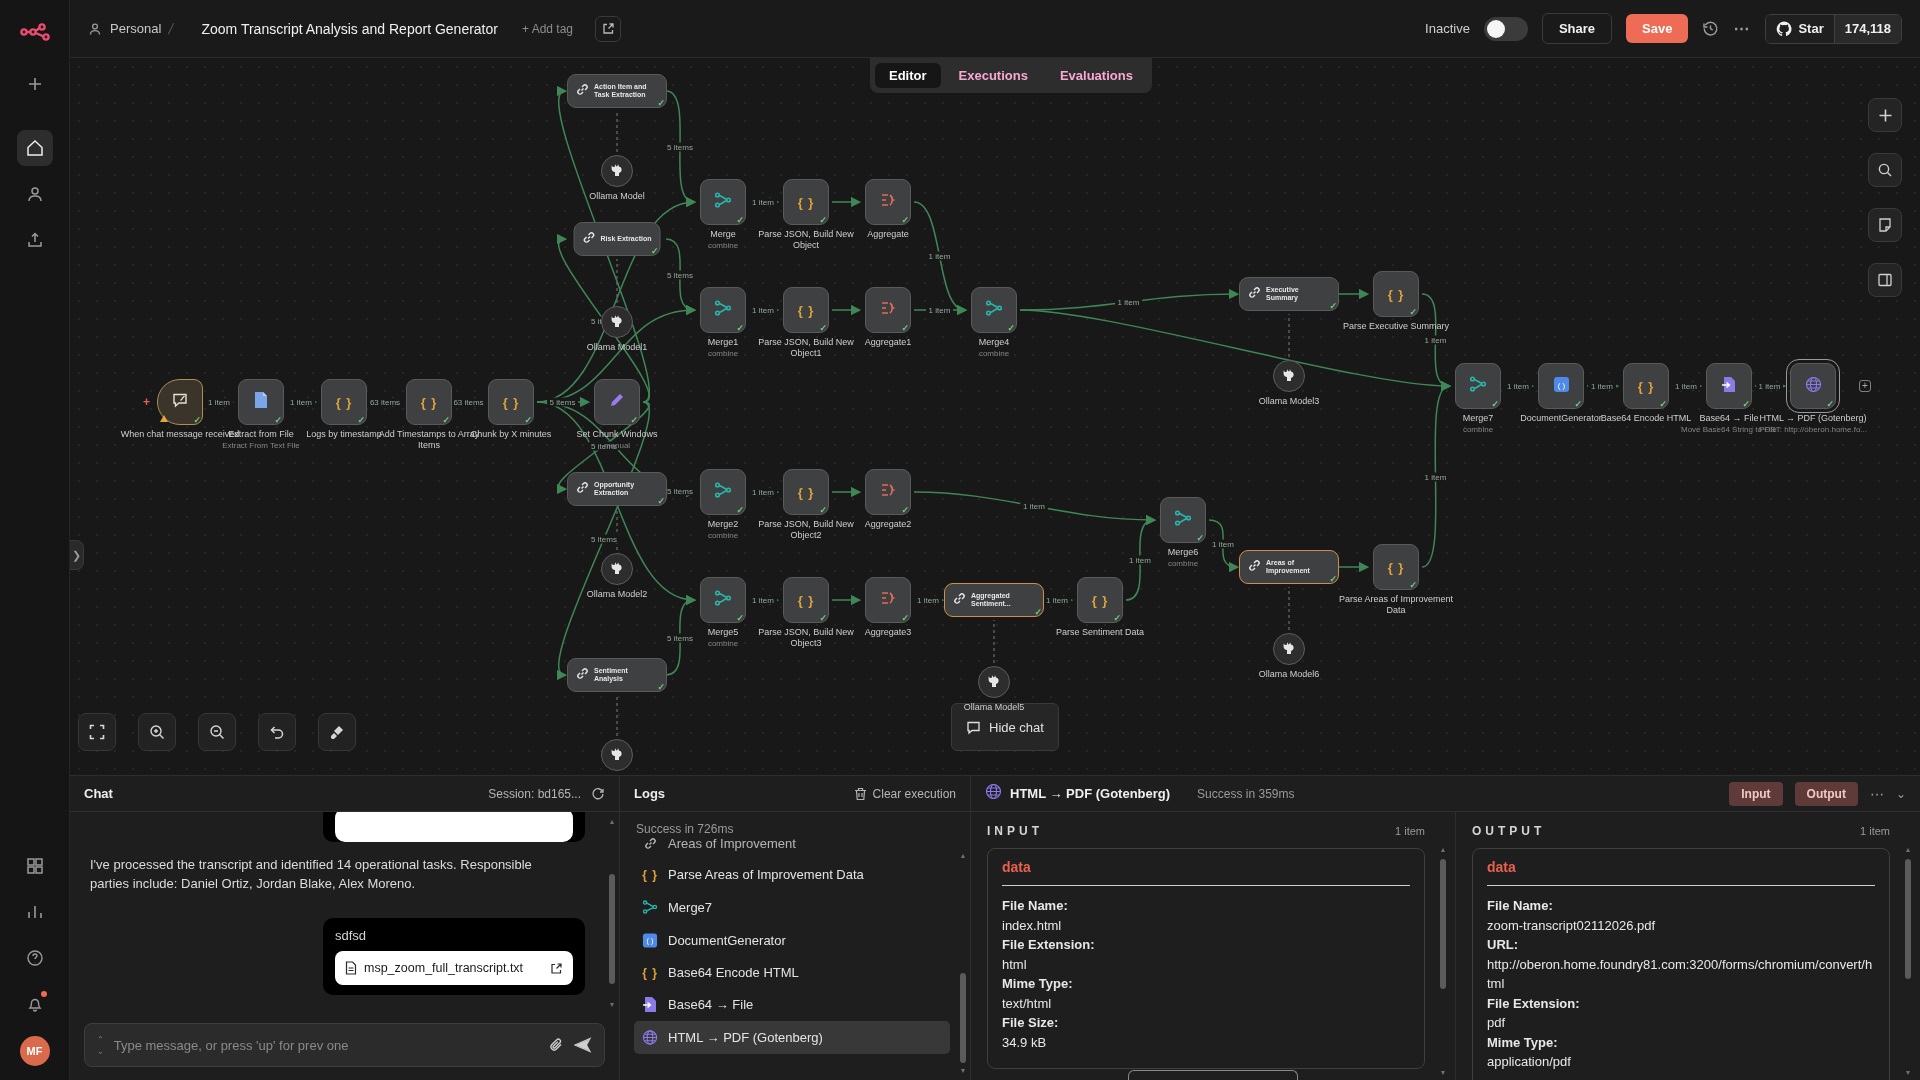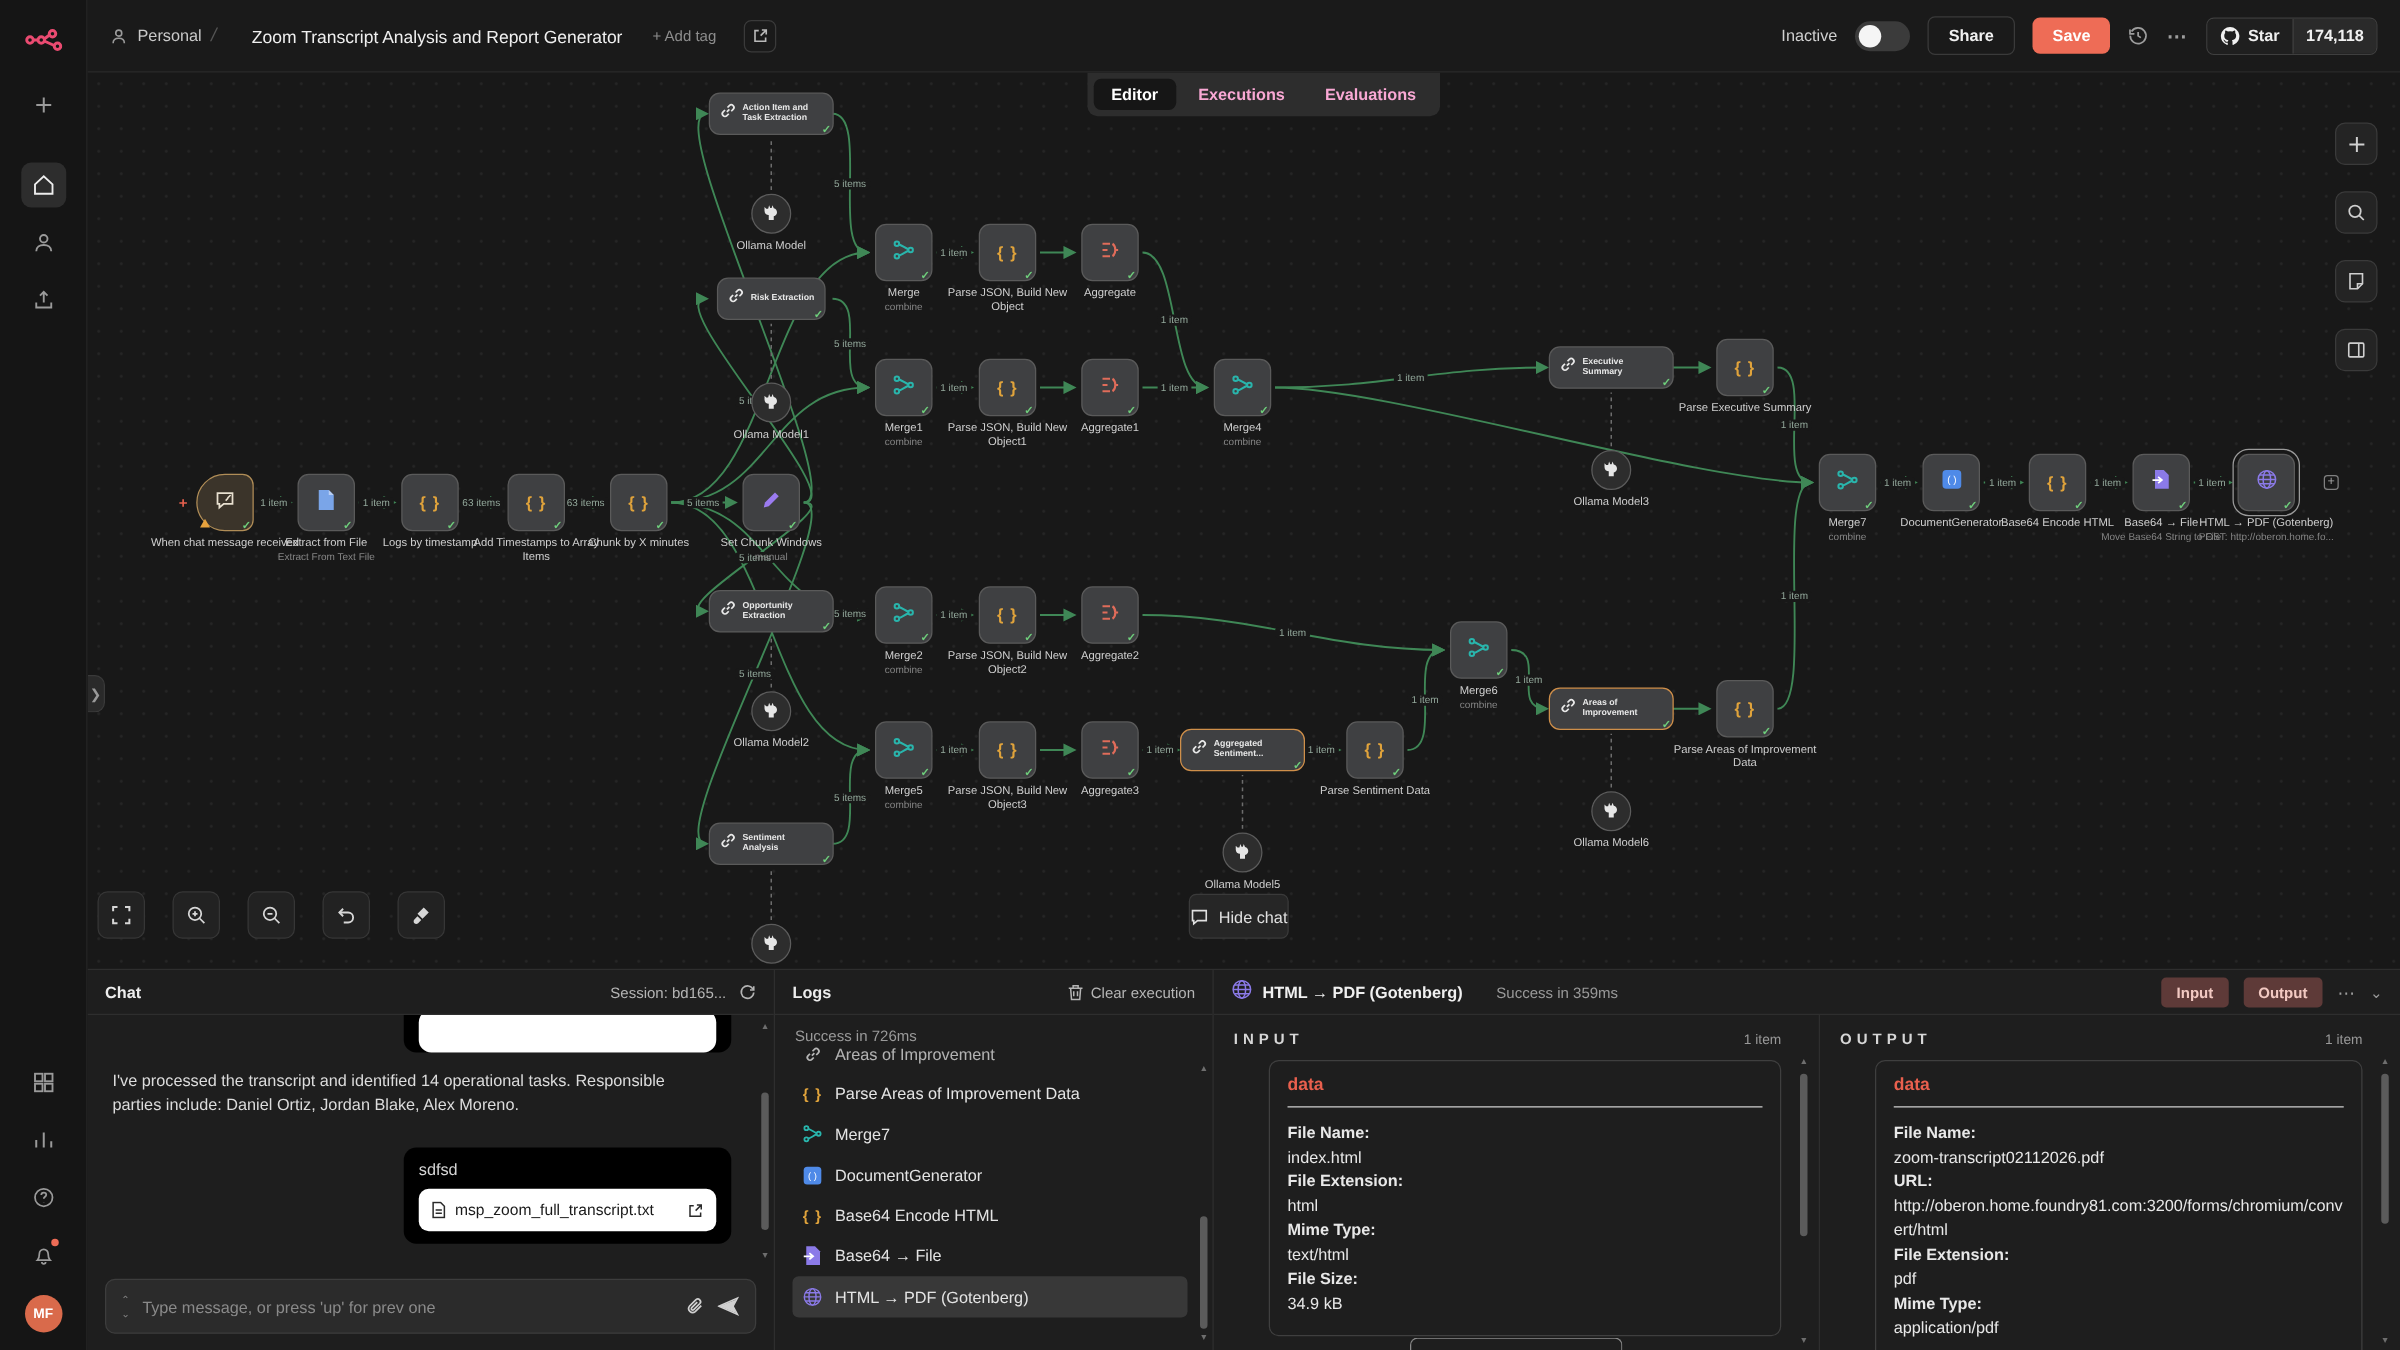--- a/index.html
+++ b/index.html
@@ -48,21 +48,21 @@
   .node.sel { outline:1px solid #9a9a9a; outline-offset:3px; }
   .node .cap { position:absolute; top:100%; left:50%; transform:translateX(-50%); margin-top:5px; width:120px; text-align:center; font-size:9px; color:#cfcfcf; line-height:1.25; pointer-events:none; }
   .node .cap .sub { display:block; font-size:8px; color:#858585; margin-top:1px; }
   .node .check { position:absolute; right:1px; bottom:-1px; color:#6fcf7c; font-size:9px; font-weight:bold; }
   .node .warn { position:absolute; left:2px; bottom:2px; width:0; height:0; border-left:4px solid transparent; border-right:4px solid transparent; border-bottom:7px solid #e8a33d; }
   .node .trig-plus { position:absolute; left:-15px; top:50%; transform:translateY(-50%); color:#e5604e; font-size:12px; font-weight:bold; }
   .edge-lbl { position:absolute; transform:translate(-50%,-50%); font-size:8px; color:#93a89b; background:#181818; padding:0 3px; border-radius:3px; z-index:4; pointer-events:none; white-space:nowrap; }
 
   #canvas-tools { position:absolute; left:8px; bottom:24px; display:flex; gap:22px; }
   .ct-btn { width:38px; height:38px; background:#222; border:1px solid #363636; border-radius:8px; color:#d6d6d6; display:flex; align-items:center; justify-content:center; font-size:16px; cursor:pointer; }
-  #hide-chat { position:absolute; left:881px; bottom:24px; height:36px; background:#262626; border:1px solid #3a3a3a; border-radius:6px; color:#e0e0e0; font-size:13px; display:flex; align-items:center; gap:8px; padding:0 0; cursor:pointer; }
+  #hide-chat { position:absolute; left:881px; bottom:24px; height:48px; background:#262626; border:1px solid #3a3a3a; border-radius:6px; color:#e0e0e0; font-size:13px; display:flex; align-items:center; gap:8px; padding:0 14px; cursor:pointer; }
   #side-actions { position:absolute; right:18px; top:40px; display:flex; flex-direction:column; gap:21px; }
   .sa-btn { width:34px; height:34px; background:#242424; border:1px solid #3a3a3a; border-radius:8px; color:#cfcfcf; display:flex; align-items:center; justify-content:center; font-size:16px; cursor:pointer; }
   #collapse-handle { position:absolute; left:0; top:482px; width:14px; height:30px; background:#2a2a2a; border:1px solid #3a3a3a; border-left:none; border-radius:0 8px 8px 0; color:#999; font-size:11px; display:flex; align-items:center; justify-content:center; cursor:pointer; }
   #end-plus { position:absolute; left:1789px; top:322px; width:12px; height:12px; border:1px solid #808080; border-radius:3px; color:#aaa; font-size:10px; line-height:10px; text-align:center; }
 
   
   #bottom { position:absolute; left:70px; bottom:0; right:0; height:305px; background:#1e1e1e; border-top:1px solid #2e2e2e; display:flex; z-index:20; }
   .panel-hdr { height:36px; display:flex; align-items:center; padding:0 14px; border-bottom:1px solid #2e2e2e; flex:none; }
   .panel-hdr .ttl { color:#ededed; font-size:13px; font-weight:bold; }
 
@@ -100,21 +100,21 @@
   #detail-status { color:#9a9a9a; font-size:12px;margin-left:17px; }
   #detail-right { margin-left:auto; display:flex; align-items:center; gap:12px; }
   .io-btn { background:#5e3a38; color:#f2c9c2; font-size:12px; font-weight:bold; border:none; border-radius:4px; padding:5px 12px; cursor:pointer; font-family:inherit; }
   #detail-body { flex:1; display:flex; overflow:hidden; }
   .io-col { position:relative; padding:12px 30px 0 16px; }
   #input-col { width:484px; }
   #output-col { flex:1; border-left:1px solid #2e2e2e; }
   .io-hdr { display:flex; align-items:baseline; margin-bottom:10px; }
   .io-hdr .io-name { color:#d6d6d6; font-size:12px; font-weight:bold; letter-spacing:4px; }
   .io-hdr .io-count { margin-left:auto; color:#999; font-size:11px; }
-  .data-card { border:1px solid #3f3f3f; border-radius:8px; padding:10px 14px 16px;margin-left:28px; }
+  .data-card { border:1px solid #3f3f3f; border-radius:8px; padding:10px 14px 16px; }
   .data-card .dc-title { color:#e9604e; font-size:14px; font-weight:bold; }
   .data-card hr { border:none; border-top:1px solid #cfcfcf; margin:10px 0 10px; }
   .kv { color:#e8e8e8; font-size:13px; line-height:1.5; word-break:break-all; }
   .kv .k { font-weight:bold; }
   .partial-btn { position:absolute; bottom:0; left:50%; transform:translateX(-50%); width:170px; height:10px; border:1px solid #8a8a8a; border-bottom:none; border-radius:6px 6px 0 0; }
 
   .code-glyph { color:#e0a33b; font-weight:bold; font-size:13px; letter-spacing:1px; }
   .code-glyph.small { font-size:12px; }
 </style>
 </head>

